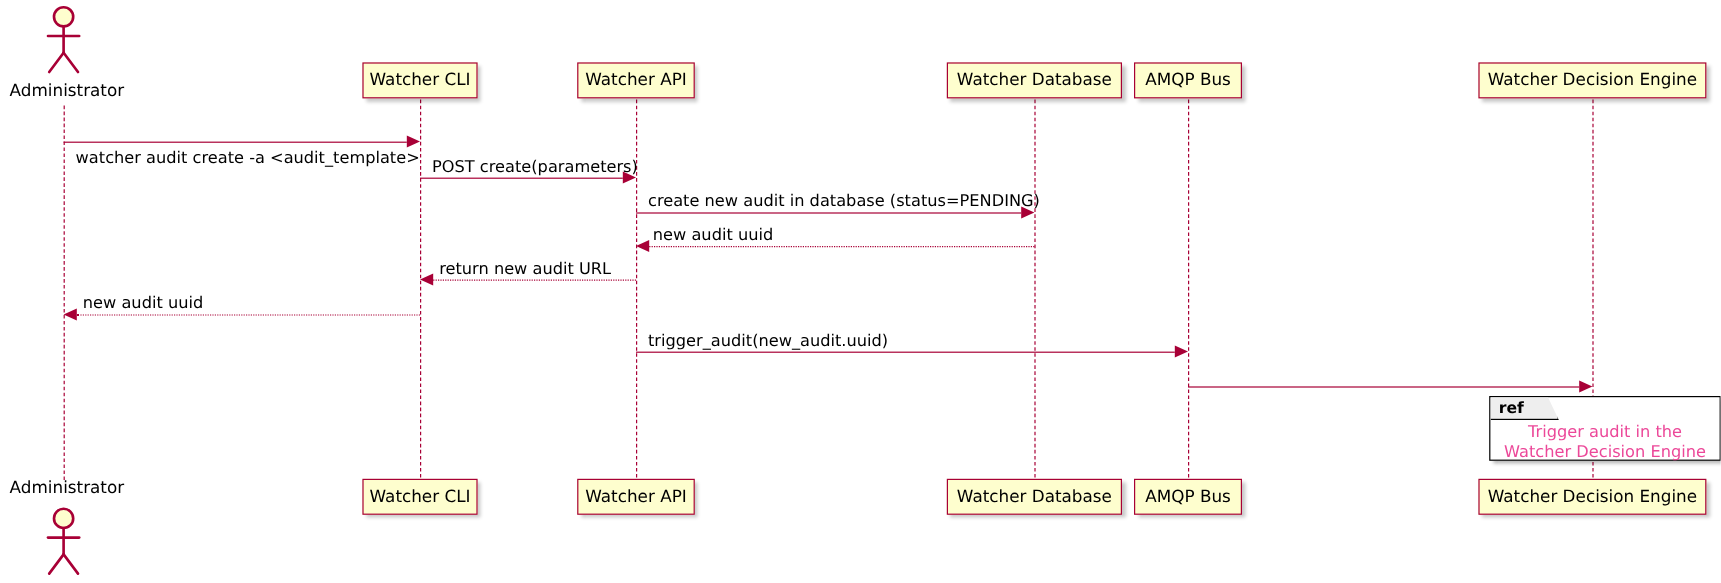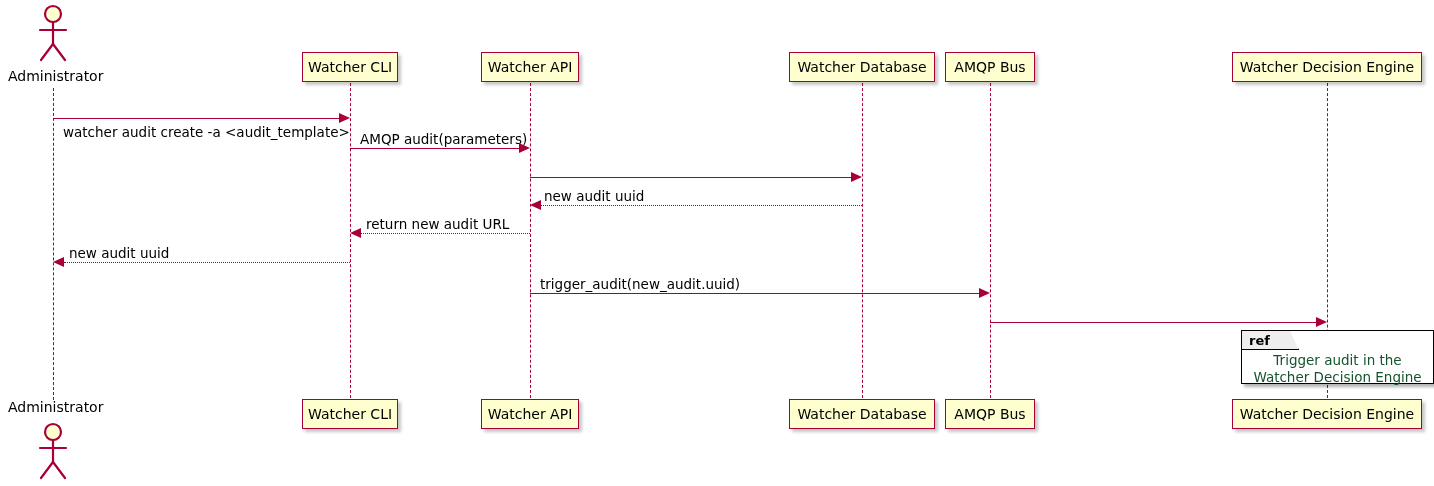--- a/index.html
+++ b/index.html
@@ -99,21 +99,21 @@
     clip-path: polygon(0 0, calc(100% - 9px) 0, 100% 100%, 0 100%);
   }
   .ref-text {
     position: absolute;
     left: 0;
     right: 0;
     top: 21px;
     text-align: center;
     font-size: 13.5px;
     line-height: 17px;
-    color: #14532d;
+    color: #ec4899;
   }
 </style>
 </head>
 <body>
 
 <div id="diagram">
 
   <div class="lifeline" style="left:53px; top:88px; height:312px;"></div>
   <div class="lifeline" style="left:350px; top:83px; height:315px;"></div>
   <div class="lifeline" style="left:530px; top:83px; height:315px;"></div>
@@ -160,24 +160,25 @@
   <div class="participant-box" style="left:302px; top:399px; width:96px; height:30px;">Watcher CLI</div>
   <div class="participant-box" style="left:481px; top:399px; width:98px; height:30px;">Watcher API</div>
   <div class="participant-box" style="left:789px; top:399px; width:146px; height:30px;">Watcher Database</div>
   <div class="participant-box" style="left:945px; top:399px; width:90px; height:30px;">AMQP Bus</div>
   <div class="participant-box" style="left:1232px; top:399px; width:190px; height:30px;">Watcher Decision Engine</div>
 
   <div class="msg-label" style="left:63px; top:102px;margin-top:22px;">watcher audit create -a &lt;audit_template&gt;</div>
   <div class="msg-line" style="left:53px; top:118px; width:286px;"></div>
   <div class="arrowhead right" style="left:339px; top:113px;"></div>
 
-  <div class="msg-label" style="left:360px; top:131px;">AMQP audit(parameters)</div>
+  <div class="msg-label" style="left:360px; top:131px;">POST create(parameters)</div>
   <div class="msg-line" style="left:350px; top:148px; width:169px;"></div>
   <div class="arrowhead right" style="left:519px; top:143px;"></div>
 
+  <div class="msg-label" style="left:540px; top:160px;">create new audit in database (status=PENDING)</div>
   <div class="msg-line" style="left:530px; top:177px; width:321px;"></div>
   <div class="arrowhead right" style="left:851px; top:172px;"></div>
 
   <div class="msg-label" style="left:544px; top:188px;">new audit uuid</div>
   <div class="msg-line dotted" style="left:541px; top:205px; width:321px;"></div>
   <div class="arrowhead left" style="left:530px; top:200px;"></div>
 
   <div class="msg-label" style="left:366px; top:216px;text-align:center;">return new audit URL</div>
   <div class="msg-line dotted" style="left:361px; top:233px; width:169px;"></div>
   <div class="arrowhead left" style="left:350px; top:228px;"></div>

